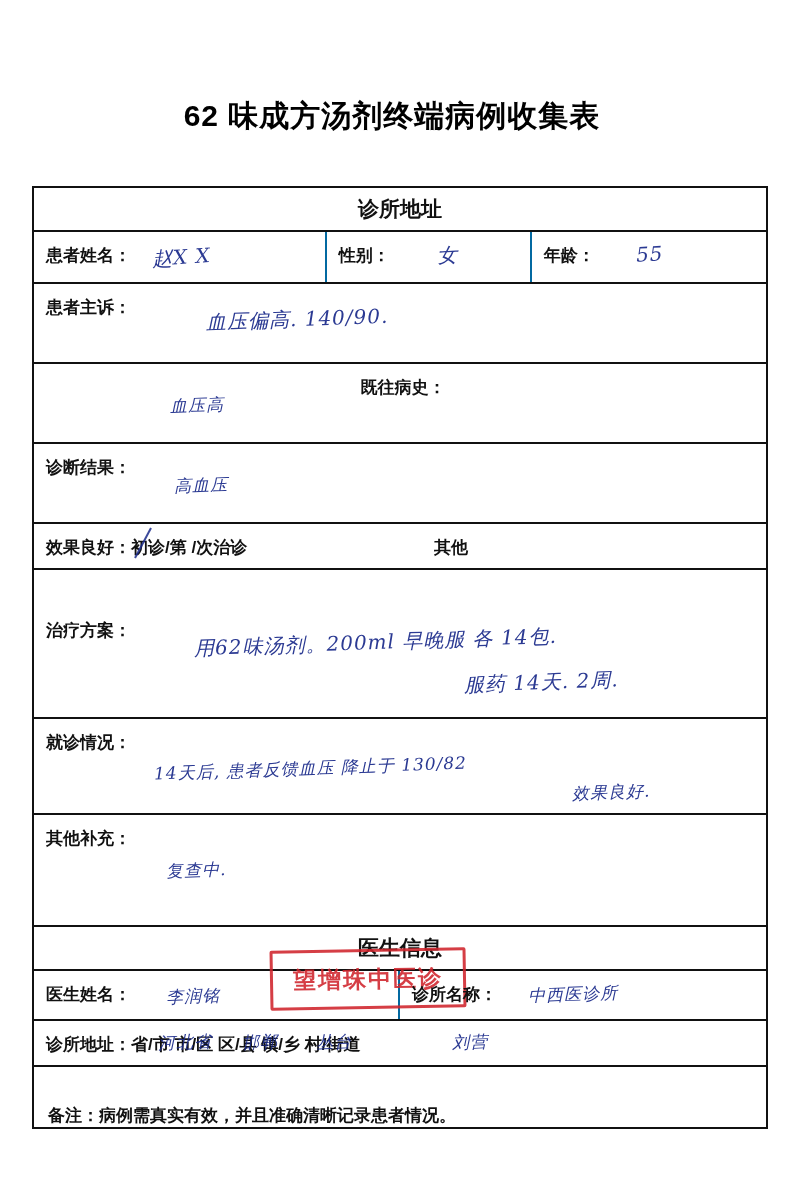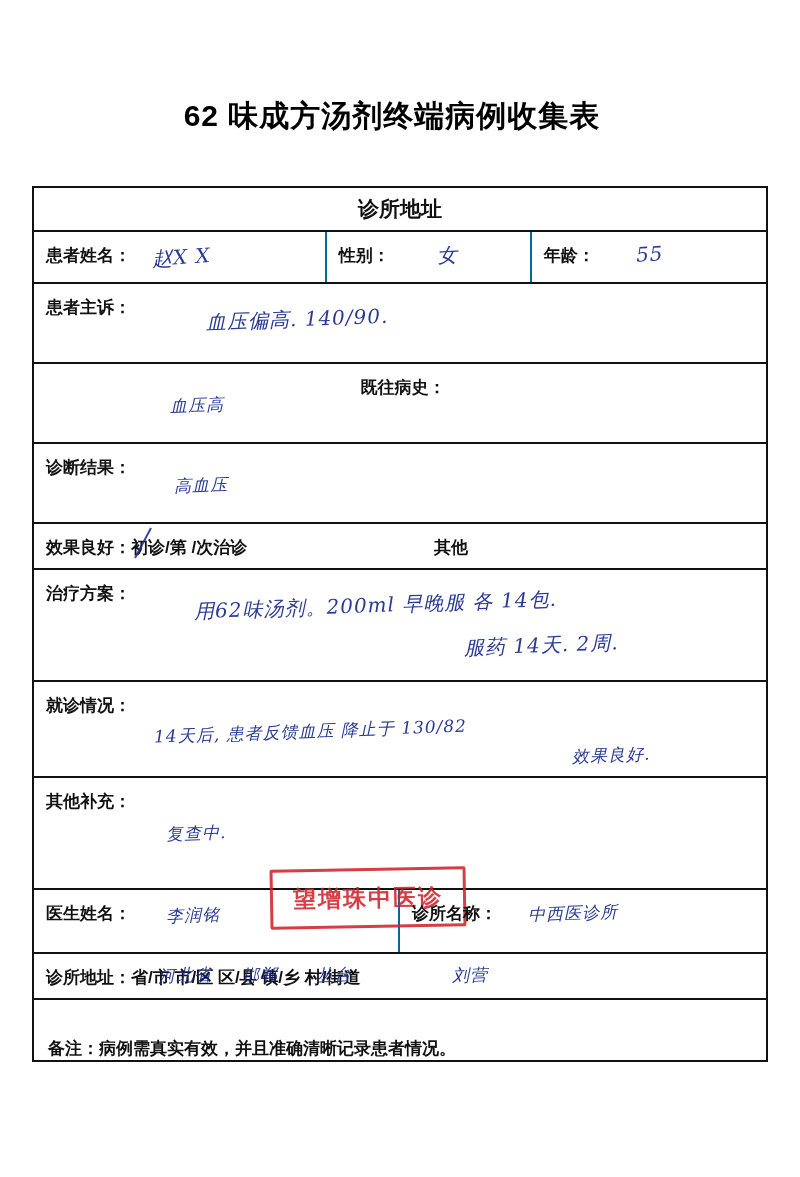--- a/index.html
+++ b/index.html
@@ -85,24 +85,24 @@
   .hand.tilt2 { transform: rotate(-2deg); }
   .hand.tilt4 { transform: rotate(-4deg); }
 
   .r-name { height: 52px; }
   .r-name .c1 { width: 40%; }
   .r-name .c2 { width: 28%; }
   .r-name .c3 { width: 32%; }
 
   .r-tall { height: 80px; }
   .r-visit { height: 46px; }
-  .r-plan { height: 112px; }
+  .r-plan { height: 112px; margin-top: 37px; }
   .r-follow { height: 96px; }
   .r-other { height: 112px; }
-  .r-doc { height: 64px; }
+  .r-doc { height: 50px; }
   .r-doc .c1 { width: 50%; }
   .r-doc .c2 { width: 50%; }
   .r-addr { height: 46px; }
   .r-note { height: 62px; display: flex; align-items: flex-end; }
 
   .note-text {
     font-size: 17px;
     font-weight: bold;
     padding-left: 14px;
   }
@@ -243,20 +243,23 @@
       </div>
     </div>
 
     <div class="row r-other">
       <div class="cell" style="width:100%;">
         <span class="label">其他补充：</span>
         <span class="hand sm tilt2" style="left:132px; top:44px;">复查中.</span>
       </div>
     </div>
 
+    <div class="row section-head">
+      <span>医生信息</span>
+    </div>
 
     <div class="row r-doc">
       <div class="cell c1 vdiv">
         <span class="label">医生姓名：</span>
         <span class="hand sm tilt2" style="left:132px; top:14px;">李润铭</span>
         <div class="stamp">
           <span class="stamp-text">望增珠中医诊</span>
         </div>
       </div>
       <div class="cell c2">

